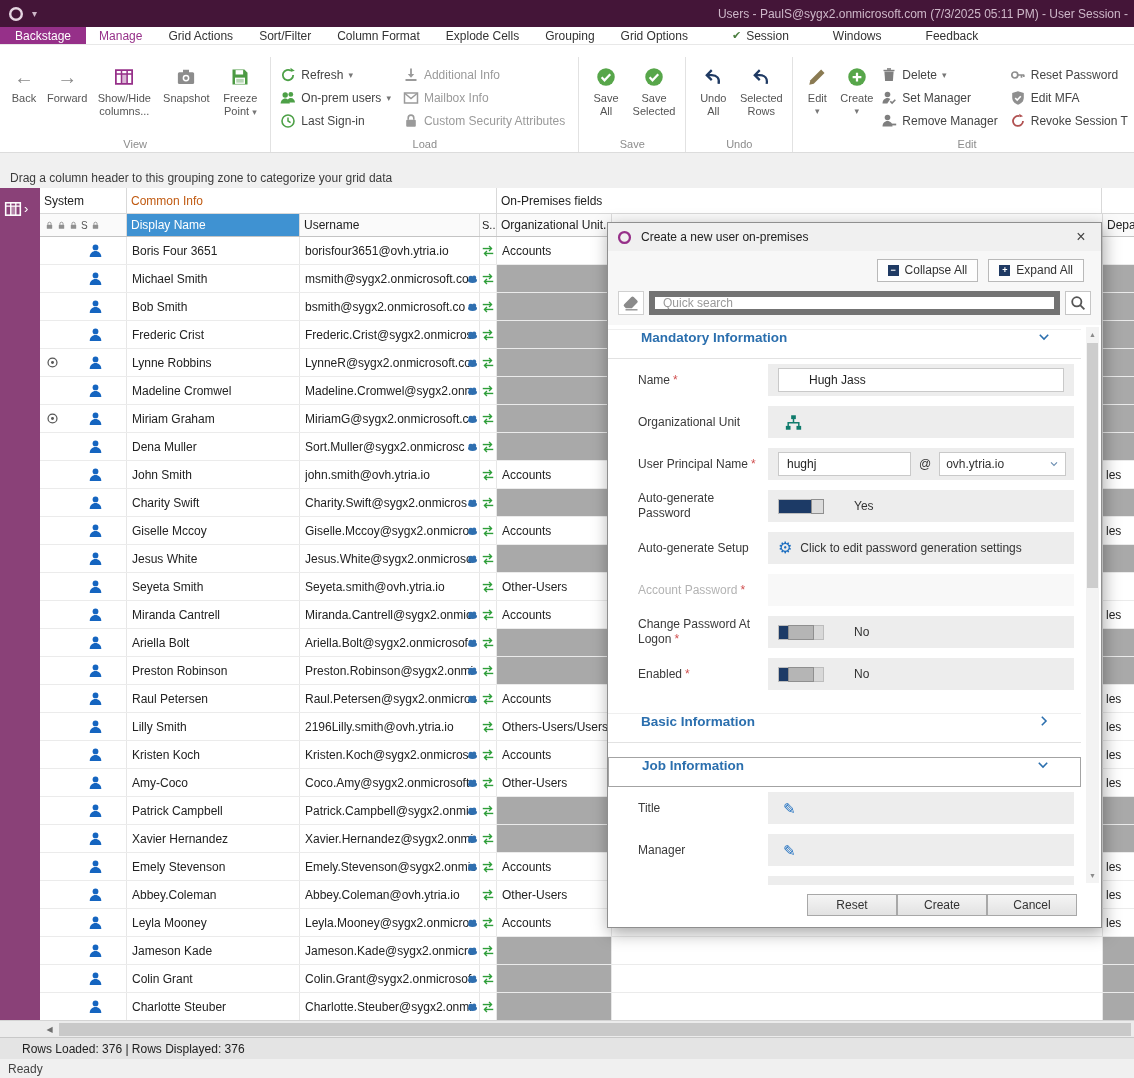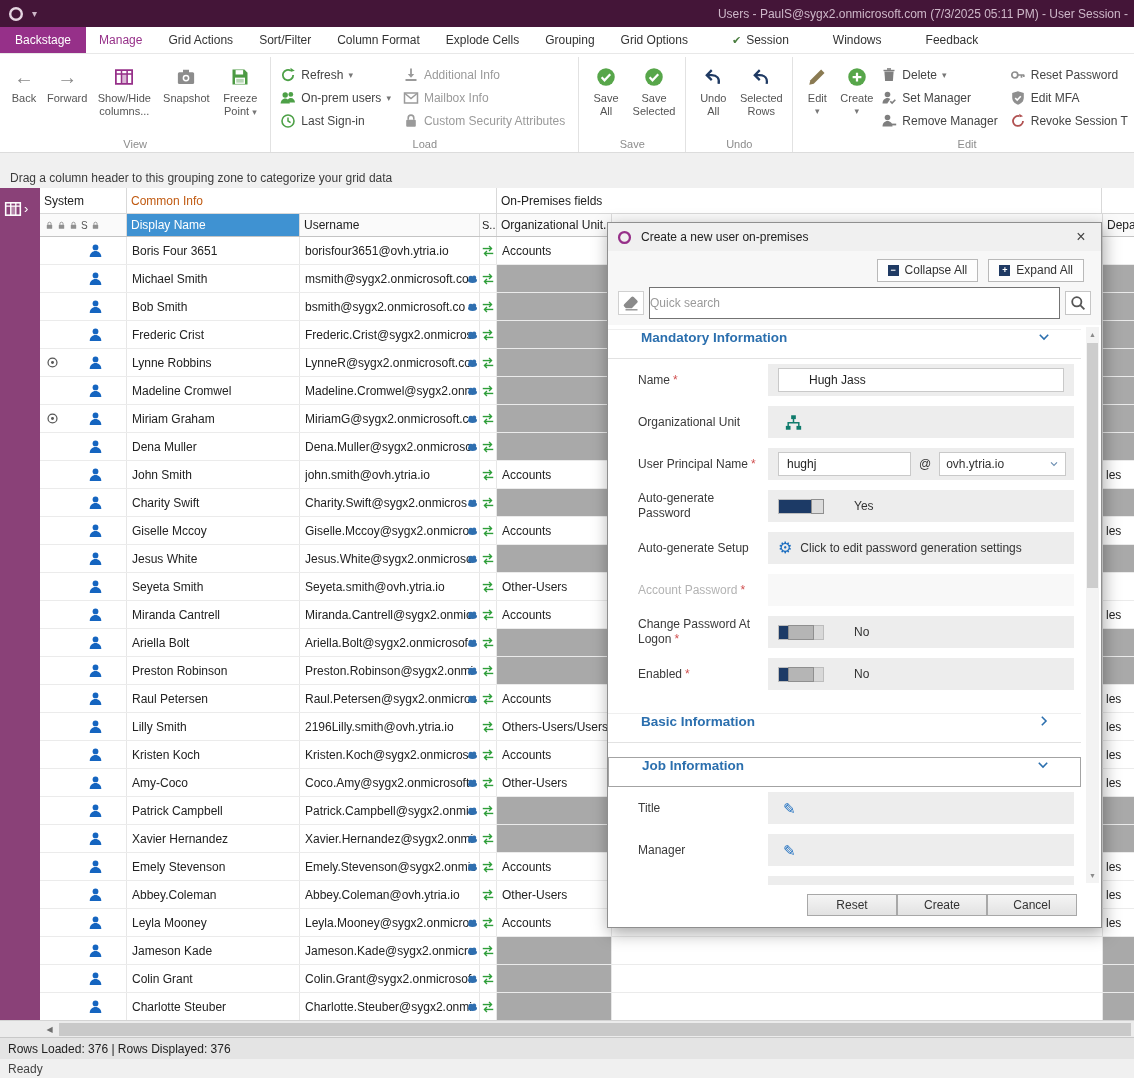--- a/index.html
+++ b/index.html
@@ -7,21 +7,21 @@
   body{position:relative;font-family:"Liberation Sans","DejaVu Sans",sans-serif;font-size:12px;color:#222;background:#fff;overflow:hidden}
   svg{display:inline-block;vertical-align:middle}
 
   
   .titlebar{position:absolute;left:0;top:0;width:100%;height:27px;background:#441538;display:flex;align-items:center;padding:0 6px;color:#cdb7c8}
   .titlebar .logo{width:16px;height:16px;margin:0 8px 0 2px;color:#e6d6e2}
   .titlebar .qat{color:#cdb7c8;font-size:10px;margin-right:8px}
   .titlebar .ttl{margin-left:auto;font-size:12px;white-space:nowrap;overflow:hidden}
 
   
-  .tabs{position:absolute;top:27px;left:0;width:100%;height:27px;background:#fff;display:flex;align-items:stretch;border-bottom:1px solid #e8e8e8}
+  .tabs{position:absolute;top:27px;left:0;width:100%;height:18px;background:#fff;display:flex;align-items:stretch;border-bottom:1px solid #e8e8e8}
   .tab{display:flex;align-items:center;padding:0 13px;color:#333;font-size:12px;white-space:nowrap}
   .tab.backstage{background:#963089;color:#fff;padding:0 15px}
   .tab.selected{color:#963089}
   .tab.gap{margin-left:18px}
   .tabcheck{color:#4a7d3f;margin-right:5px;font-size:11px}
 
   
   .ribbon{position:absolute;top:57px;left:0;width:100%;height:95px;background:#fff;display:flex;overflow:hidden}
   .rgroup{display:flex;flex-direction:column;border-right:1px solid #e2e2e2;padding:1px 5px 0}
   .rcontent{flex:1;display:flex;align-items:flex-start}
@@ -80,35 +80,35 @@
   .tgt{width:13px;height:13px;color:#555}
   .c.ou{width:115px;padding-left:5px}
   .c.fil{flex:1;border-right:none}
   .c.dep{width:32px;padding-left:3px;border-right:none;border-left:1px solid #e7e7e7}
   .gray{background:#a9a9a9}
 
   
   .hscroll{position:absolute;top:1020px;left:0;width:100%;height:17px;background:#ececec;border-top:1px solid #d4d4d4}
   .hbtn{position:absolute;left:42px;top:2px;width:15px;height:13px;color:#6f6f6f;font-size:8px;display:flex;align-items:center;justify-content:center}
   .hthumb{position:absolute;left:59px;right:3px;top:2px;height:13px;background:#c9c9c9}
-  .status1{position:absolute;top:1037px;left:0;width:100%;height:22px;background:#e4e4e4;border-top:1px solid #c8c8c8;display:flex;align-items:center;padding-left:8px;color:#222}
+  .status1{position:absolute;top:1037px;left:0;width:100%;height:22px;background:#e4e4e4;border-top:1px solid #c8c8c8;display:flex;align-items:center;padding-left:22px;color:#222}
   .status2{position:absolute;top:1059px;left:0;width:100%;height:19px;background:#f0f0f0;display:flex;align-items:center;padding-left:8px;color:#444}
 
   
   .dialog{position:absolute;left:607px;top:222px;width:495px;height:706px;background:#fff;border:1px solid #8f8f8f;box-shadow:2px 5px 16px rgba(0,0,0,.35);display:flex;flex-direction:column;z-index:20}
   .dtitle{height:28px;background:#f0f0f0;display:flex;align-items:center;padding:0 6px 0 9px;flex:0 0 auto}
   .dlogo{width:15px;height:15px;margin-right:9px;color:#963089}
   .dtxt{font-size:12px;color:#222}
   .dclose{margin-left:auto;width:28px;height:24px;display:flex;align-items:center;justify-content:center;color:#444;font-size:16px}
   .dtoolbar{height:38px;display:flex;justify-content:flex-end;align-items:center;gap:10px;padding:0 17px;background:#f7f7f7;flex:0 0 auto}
   .dbtn{height:23px;display:flex;align-items:center;gap:6px;padding:0 10px;background:#fdfdfd;border:1px solid #b9b9b9;font-size:12px;color:#333}
   .sqico{width:11px;height:11px;background:#1f3a63;color:#fff;font-size:9px;line-height:11px;text-align:center;font-weight:bold}
   .dsearch{height:36px;display:flex;align-items:center;gap:5px;padding:0 10px 8px;background:#f7f7f7;flex:0 0 auto}
   .erbtn{width:26px;height:24px;border:1px solid #d0d0d0;background:#fff;display:flex;align-items:center;justify-content:center;color:#8a8a8a}
-  .dsearch input{flex:1;height:32px;border:1px solid #737373;padding:0 0;font-size:12px;color:#333;font-family:inherit;background:#fff}
+  .dsearch input{flex:1;height:24px;border:6px solid #737373;padding:0 8px;font-size:12px;color:#333;font-family:inherit;background:#fff}
   .dsearch input::placeholder{color:#9a9a9a}
   .srbtn{width:26px;height:24px;border:1px solid #c6c6c6;background:#fff;display:flex;align-items:center;justify-content:center;color:#555}
   .dform{position:relative;flex:1;overflow:hidden;background:#fff;padding-top:4px}
   .vscroll{position:absolute;top:2px;right:2px;bottom:2px;width:13px;background:#f3f3f3}
   .vthumb{position:absolute;top:16px;left:1px;right:1px;height:245px;background:#cdcdcd}
   .varr{position:absolute;left:0;width:13px;height:13px;color:#8a8a8a;font-size:7px;display:flex;align-items:center;justify-content:center}
   .varr.up{top:1px}.varr.dn{bottom:1px}
   .sec{height:30px;display:flex;align-items:flex-start;padding:0 30px 0 33px;border-top:1px solid #efefef;border-bottom:1px solid #e2e2e2;margin-right:20px}
   .sec .st{color:#2b6fae;font-size:13.5px;font-weight:bold}
   .sec .chv{margin-left:auto;width:14px;height:14px;color:#2b6fae}
@@ -731,21 +731,21 @@
         </div>
         <div class="grow">
           <div class="c ind"></div>
           <div class="c icn">
             <svg class="pers">
               <use href="#i-person"></use>
             </svg>
           </div>
           <div class="c nm">Dena Muller</div>
           <div class="c un">
-            <span class="untxt">Dena.Muller@sygx2.onmicrosc</span>
+            <span class="untxt">Sort.Muller@sygx2.onmicrosc</span>
             <svg class="cld">
               <use href="#i-cloud"></use>
             </svg>
           </div>
           <div class="c sy">
             <svg class="syn">
               <use href="#i-sync"></use>
             </svg>
           </div>
           <div class="c ou gray"></div>

